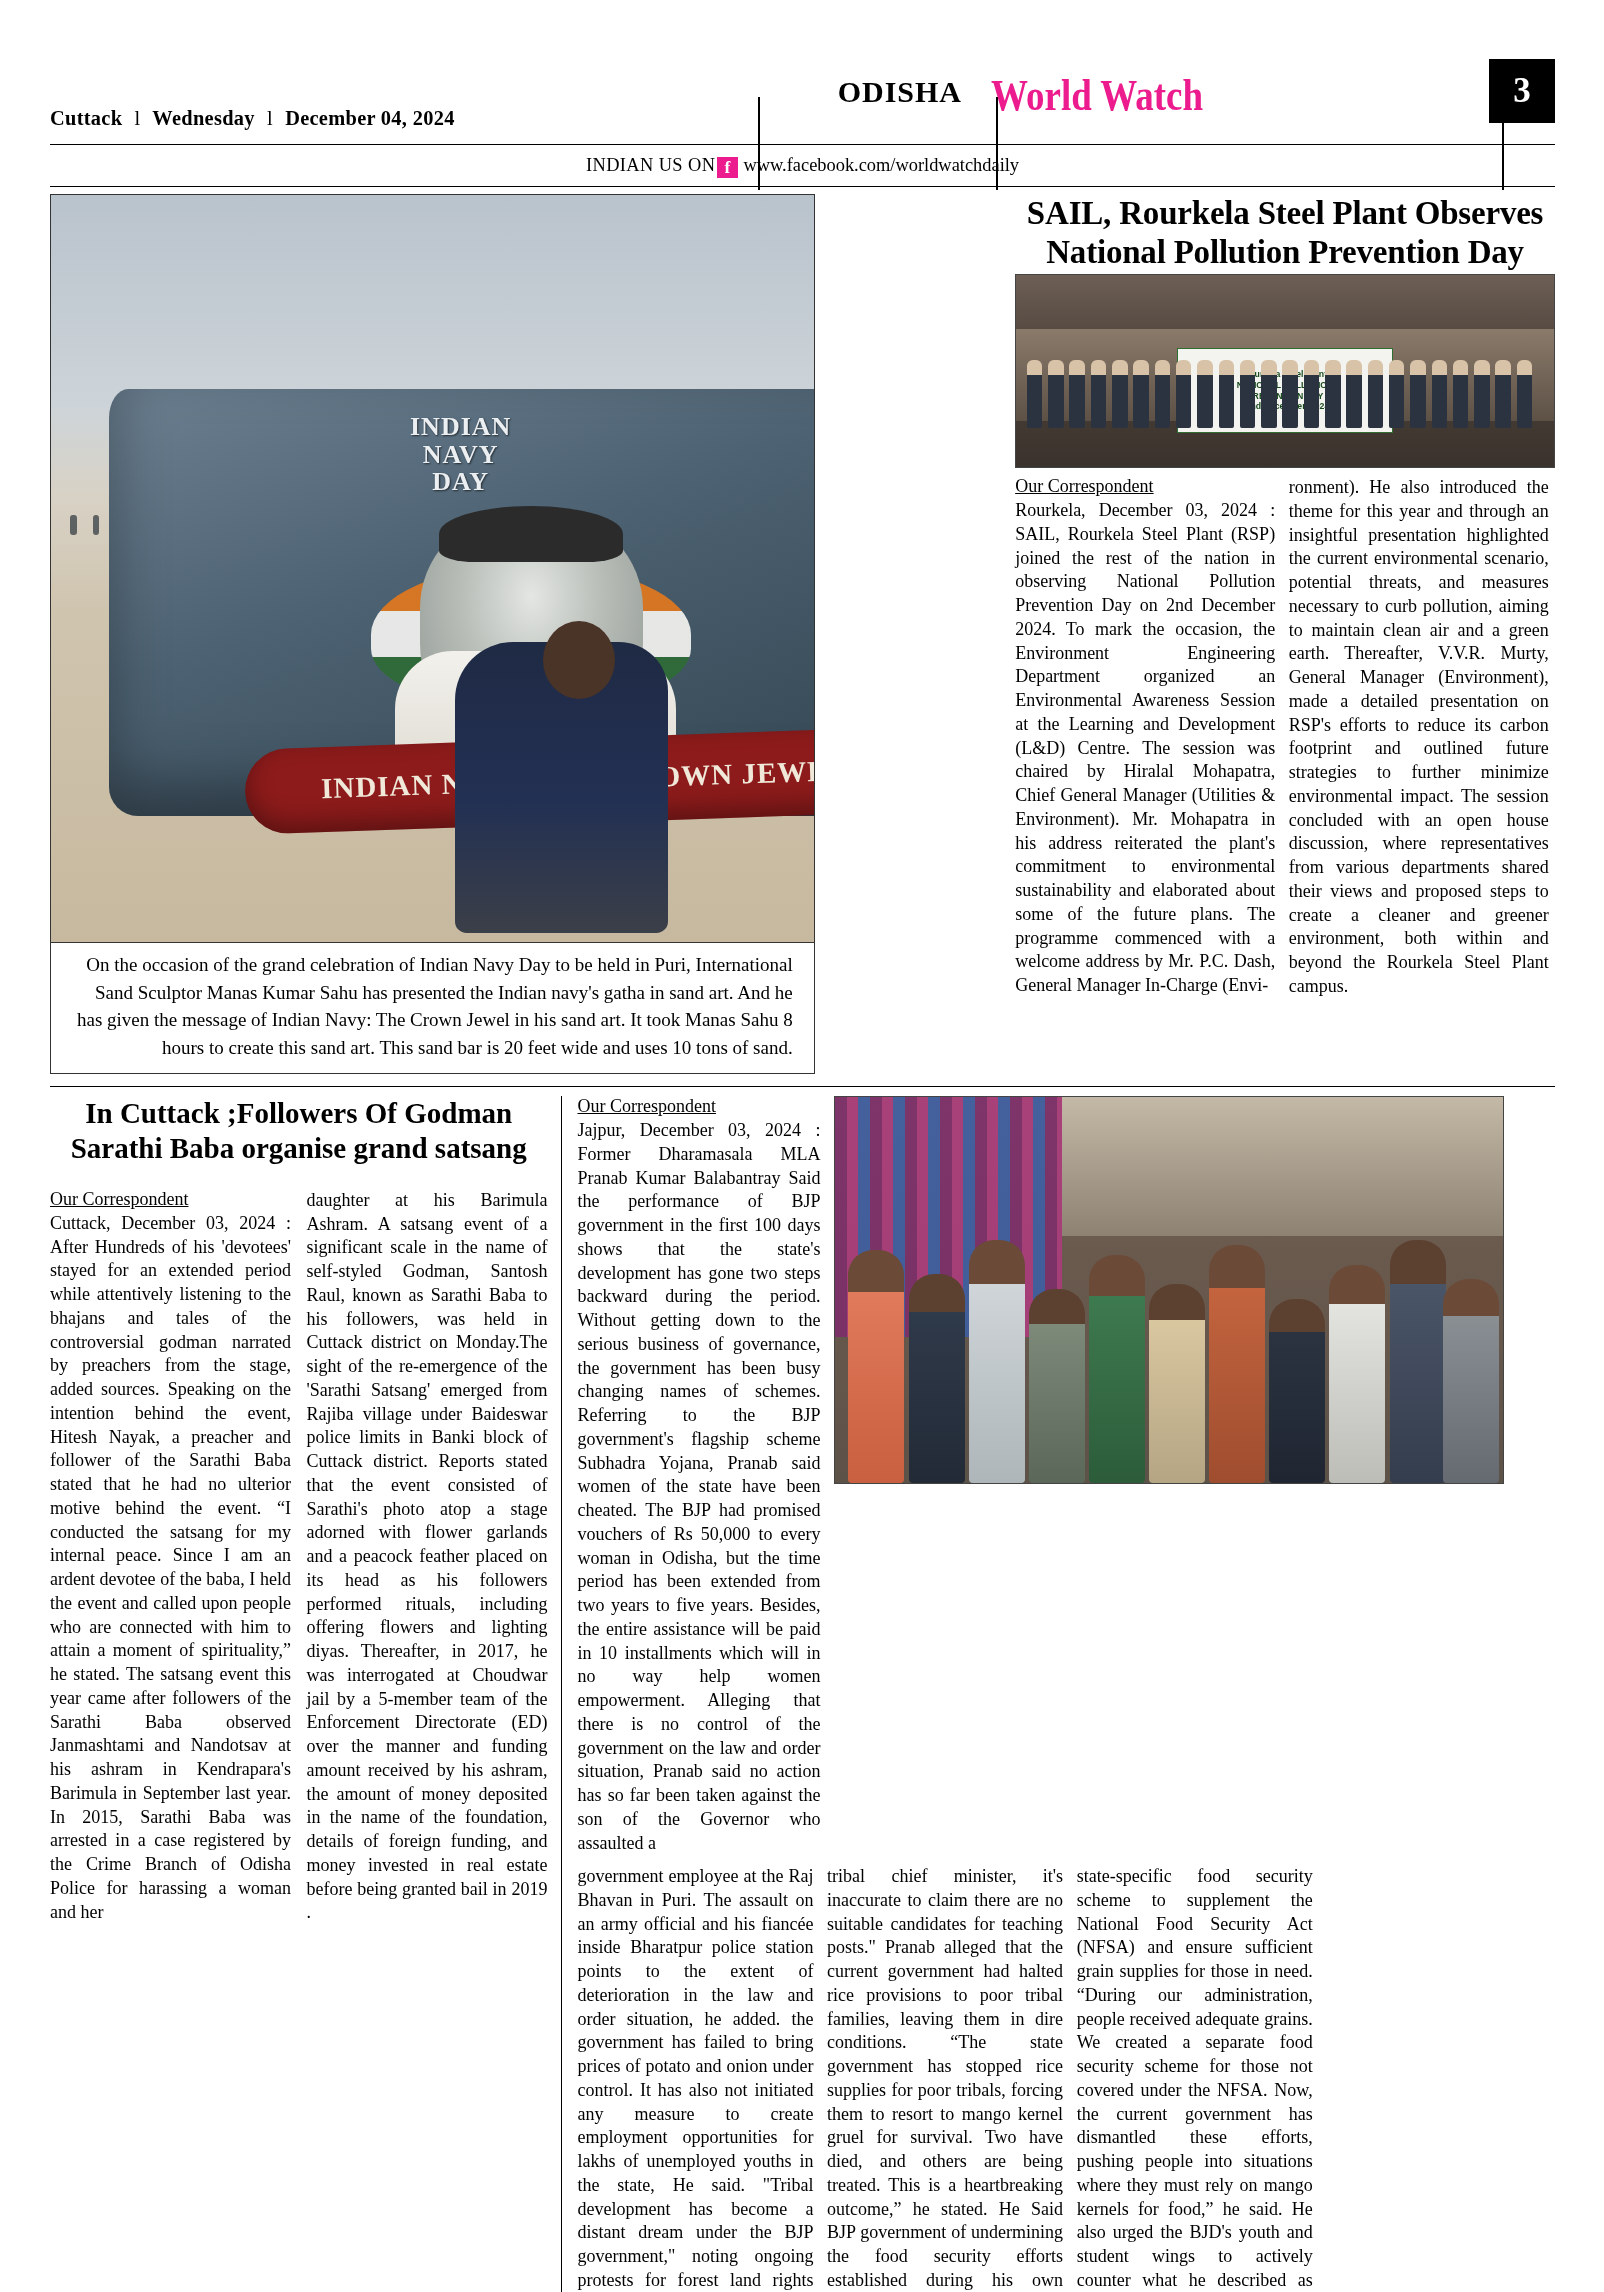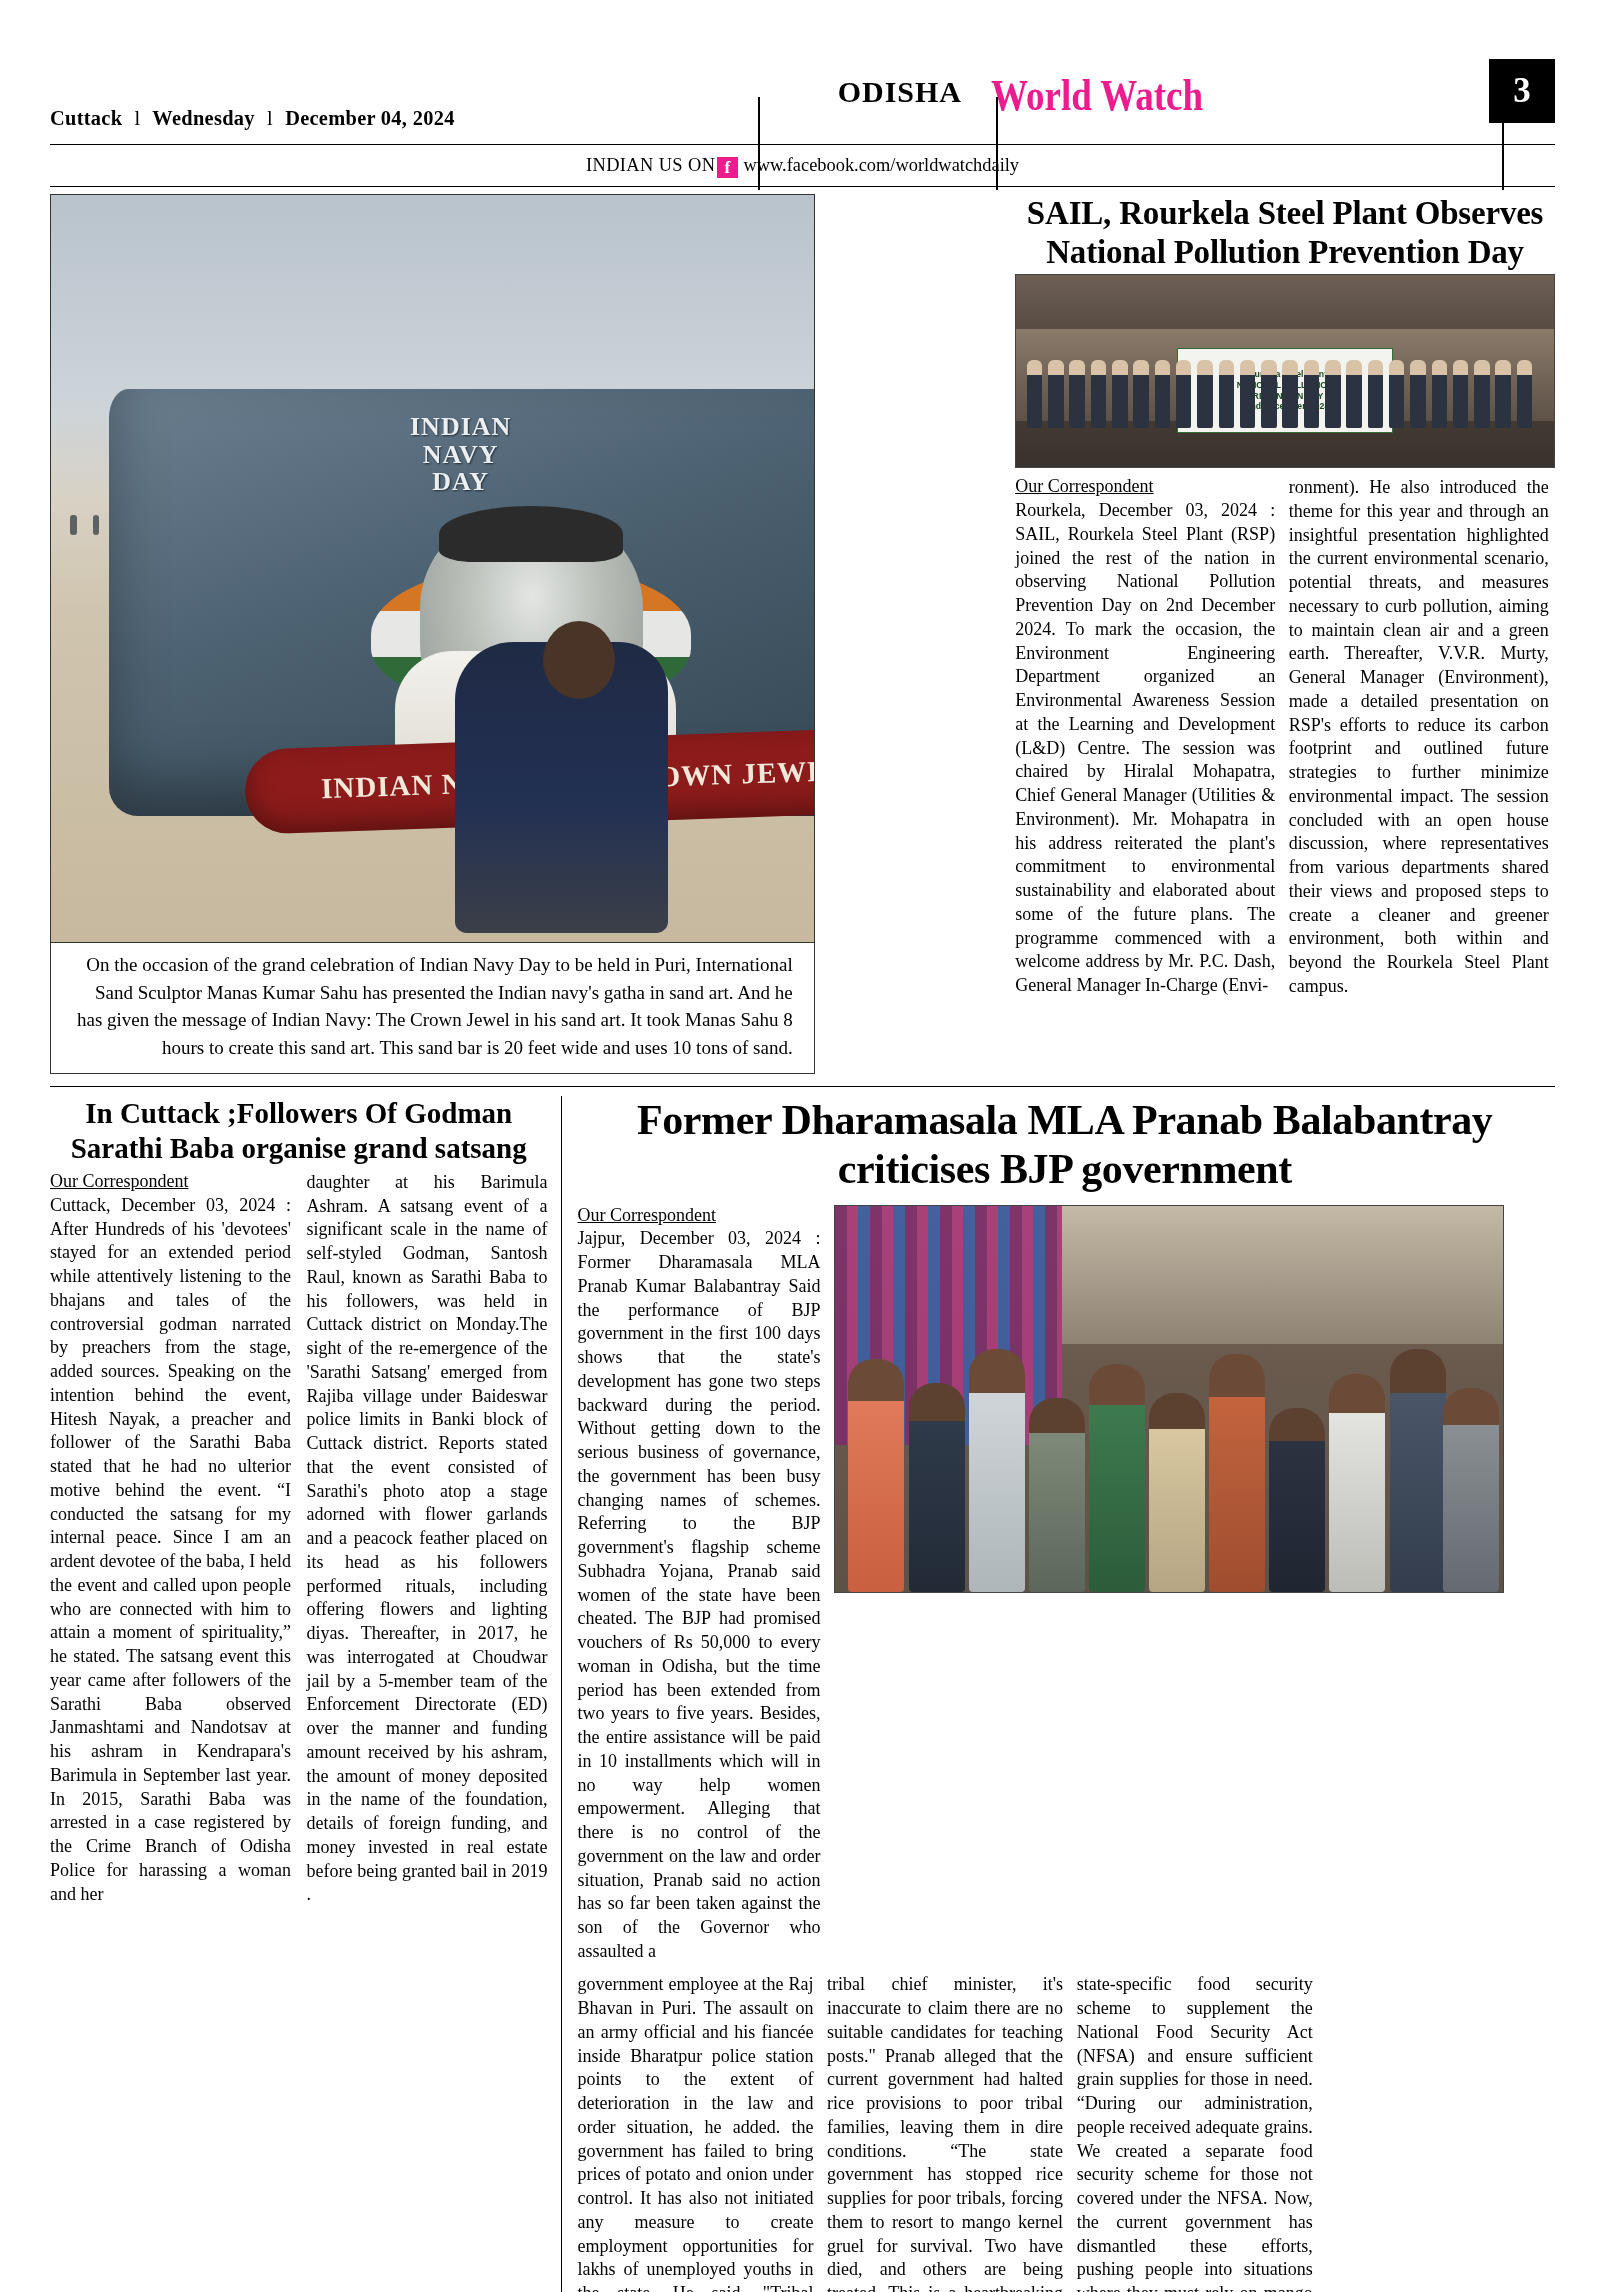--- a/index.html
+++ b/index.html
@@ -309,21 +309,21 @@
     display: flex;
   }
   .bottom-left { width: 512px; padding-right: 13.6px; border-right: 1px solid #000;}
   .bottom-right { width: 990px; padding-left: 15.5px;}
   .h-left {
     font-family: "Liberation Serif", serif;
     font-weight: bold;
     font-size: 29px;
     line-height: 1.2;
     text-align: center;
-    margin-bottom: 5px;
+    margin-bottom: 23px;
   }
   .h-right {
     font-family: "Liberation Serif", serif;
     font-weight: bold;
     font-size: 42px;
     line-height: 1.15;
     text-align: center;
     letter-spacing: -0.4px;
     margin-bottom: 11.6px;
   }
@@ -455,21 +455,20 @@
           <div class="byline">Our Correspondent</div>
           <p class="body">Cuttack, December 03, 2024 : After Hundreds of his 'devotees' stayed for an extended period while attentively listening to the bhajans and tales of the controversial godman narrated by preachers from the stage, added sources. Speaking on the intention behind the event, Hitesh Nayak, a preacher and follower of the Sarathi Baba stated that he had no ulterior motive behind the event. “I conducted the satsang for my internal peace. Since I am an ardent devotee of the baba, I held the event and called upon people who are connected with him to attain a moment of spirituality,” he stated. The satsang event this year came after followers of the Sarathi Baba observed Janmashtami and Nandotsav at his ashram in Kendrapara's Barimula in September last year. In 2015, Sarathi Baba was arrested in a case registered by the Crime Branch of Odisha Police for harassing a woman and her</p>
         </div>
         <div class="c">
           <p class="body">daughter at his Barimula Ashram. A satsang event of a significant scale in the name of self-styled Godman, Santosh Raul, known as Sarathi Baba to his followers, was held in Cuttack district on Monday.The sight of the re-emergence of the 'Sarathi Satsang' emerged from Rajiba village under Baideswar police limits in Banki block of Cuttack district. Reports stated that the event consisted of Sarathi's photo atop a stage adorned with flower garlands and a peacock feather placed on its head as his followers performed rituals, including offering flowers and lighting diyas. Thereafter, in 2017, he was interrogated at Choudwar jail by a 5-member team of the Enforcement Directorate (ED) over the manner and funding amount received by his ashram, the amount of money deposited in the name of the foundation, details of foreign funding, and money invested in real estate before being granted bail in 2019 .</p>
         </div>
       </div>
     </div>
 
     <div class="bottom-right">
-      <div class="h-right">Former Dharamasala MLA Pranab Balabantray criticises BJP government</div>
       <div class="br-top">
         <div class="br-textcol">
           <div class="byline">Our Correspondent</div>
           <p class="body">Jajpur, December 03, 2024 : Former Dharamasala MLA Pranab Kumar Balabantray  Said the performance of BJP government in the first 100 days shows that the state's development has gone two steps backward during the period. Without getting down to the serious business of governance, the government has been busy changing names of schemes. Referring to the BJP government's flagship scheme Subhadra Yojana, Pranab said women of the state have been cheated. The BJP had promised vouchers of Rs 50,000 to every woman in Odisha, but the time period has been extended from two years to five years. Besides, the entire assistance will be paid in 10 installments which will in no way help women empowerment. Alleging that there is no control of the government on the law and order situation, Pranab  said no action has so far been taken against the son of the Governor who assaulted a</p>
         </div>
         <div class="br-photo">
           <div class="drape"></div>
           <div class="tent"></div>
           <div class="crowd">
             <i style="left:2%;  background:linear-gradient(180deg,#6b4a38 0 18%,#e07a5a 18%,#c9603f 100%);"></i>

